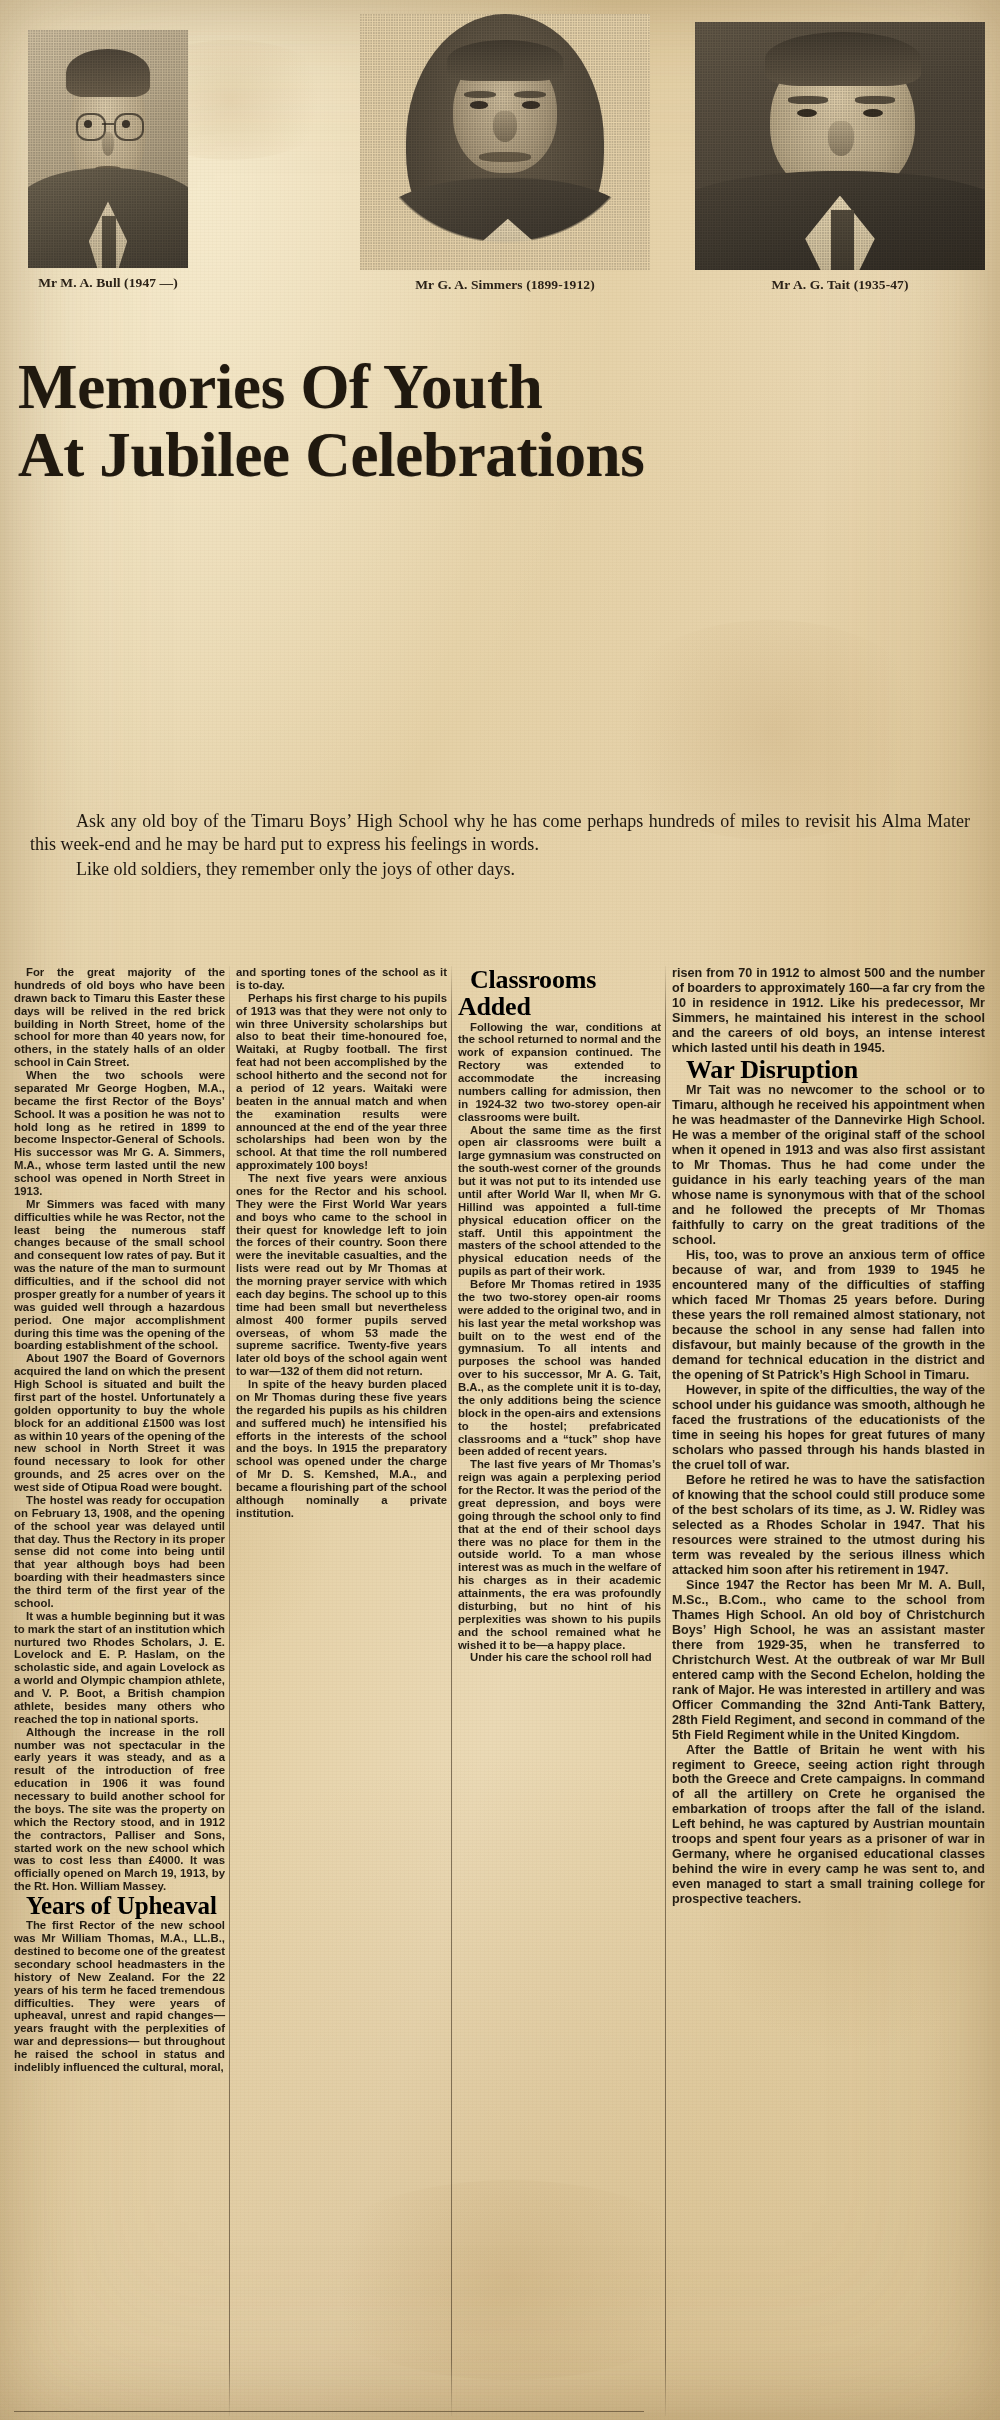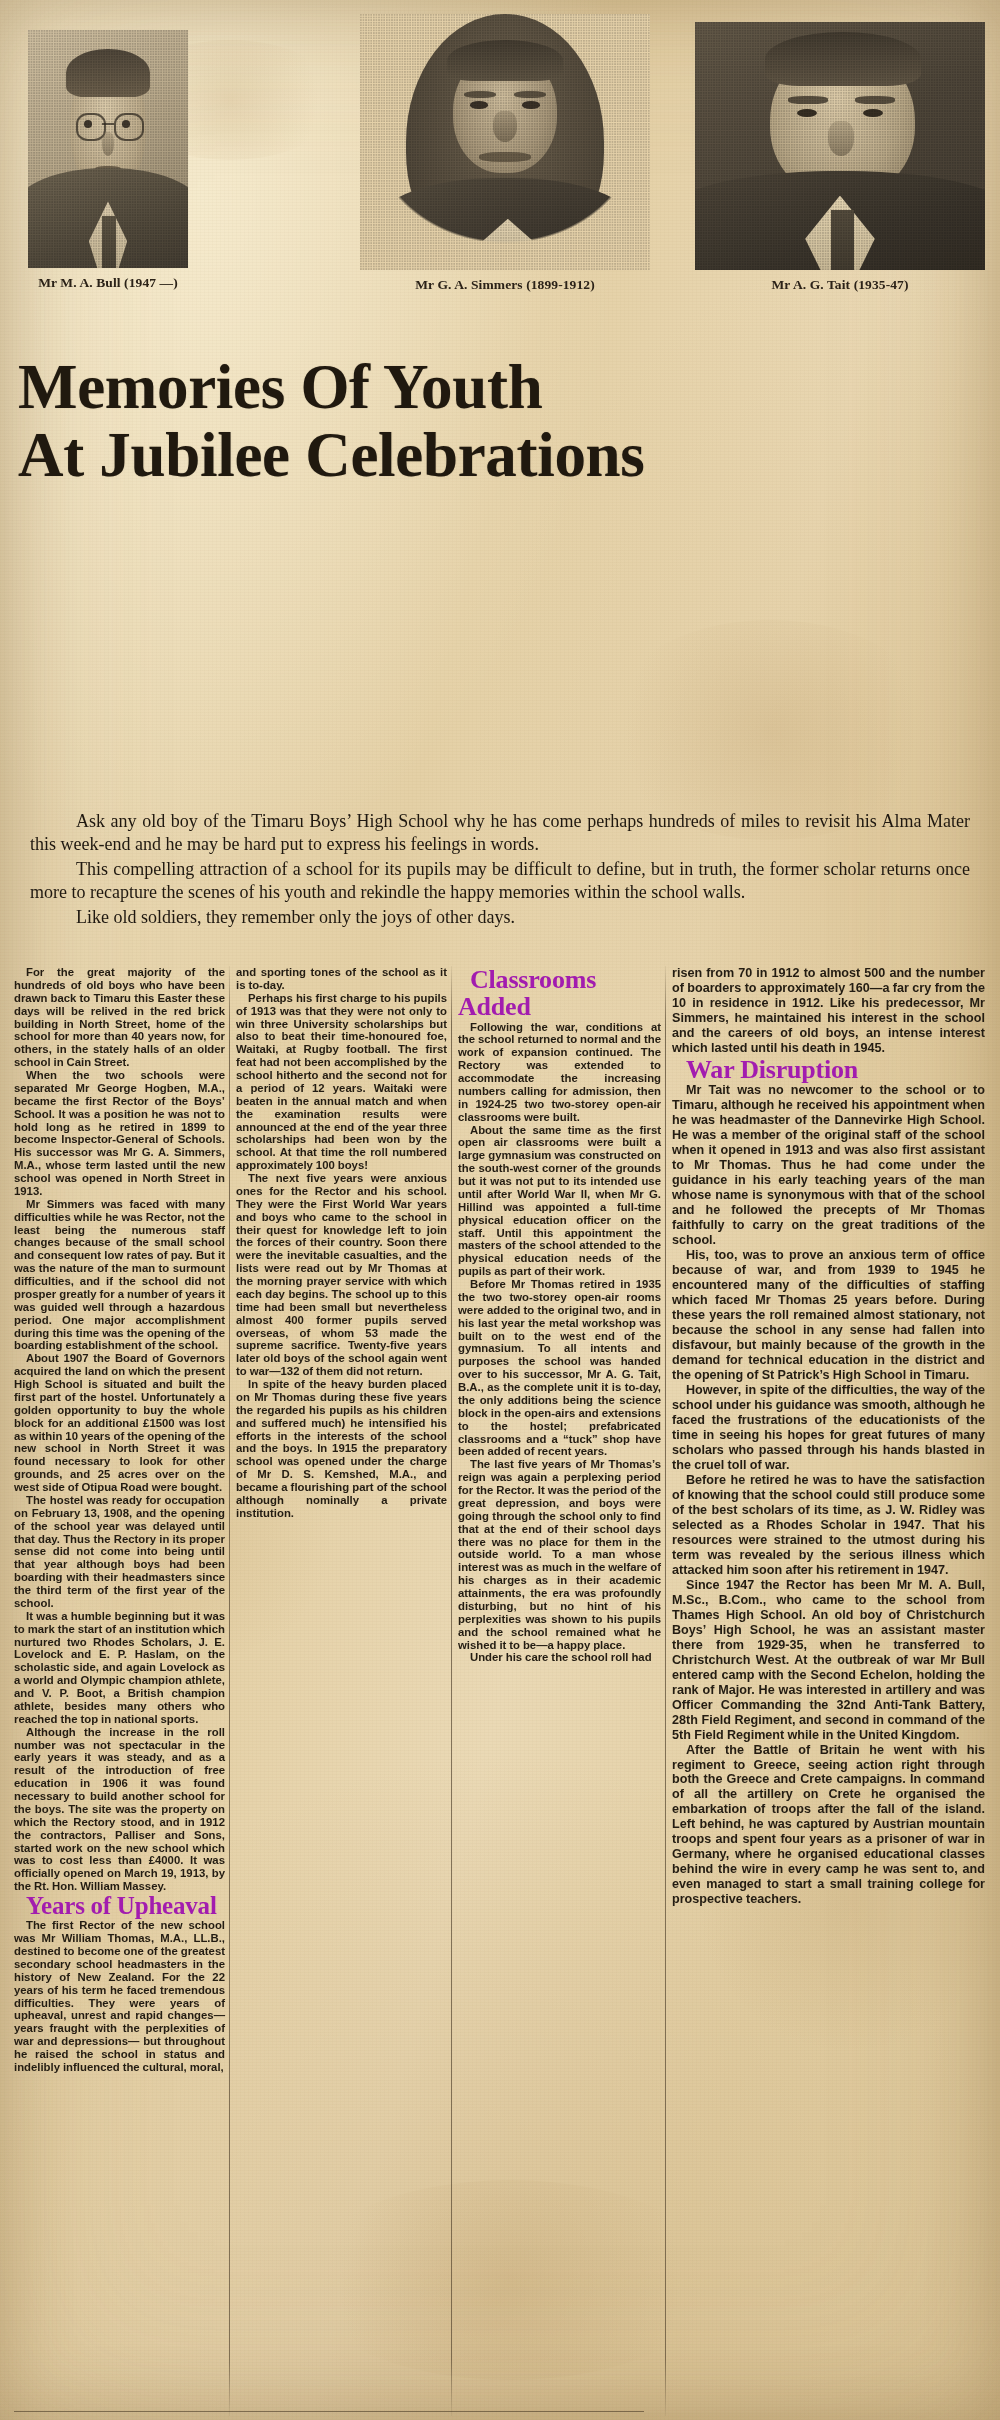--- a/index.html
+++ b/index.html
@@ -120,21 +120,21 @@
 
   .rule{
     position:absolute; top:0; width:1px; height:100%;
     background:linear-gradient(to bottom, rgba(60,46,28,.06), rgba(60,46,28,.62) 4%, rgba(60,46,28,.58) 96%, rgba(60,46,28,.05));
   }
 
   .subhead{
     font-family:"Liberation Serif", serif;
     font-weight:bold;
     font-size:25px; line-height:1.05;
-    color:#a21caf;
+    color:#000000;
     margin:14px 0 9px 0; text-indent:0;
     letter-spacing:-.2px;
   }
   .subhead.big{font-size:26px;}
 
   .botrule{
     position:absolute; left:14px; bottom:4px; width:630px; height:1px;
     background:rgba(60,46,28,.55);
   }
 </style>
@@ -218,21 +218,20 @@
     </div>
   </div>
 
   <h1 class="headline">
     <span class="hl-line">Memories Of Youth</span>
     <span class="hl-line">At Jubilee Celebrations</span>
   </h1>
 
   <div class="standfirst">
     <p>Ask any old boy of the Timaru Boys’ High School why he has come perhaps hundreds of miles to revisit his Alma Mater this week-end and he may be hard put to express his feelings in words.</p>
-    <p>This compelling attraction of a school for its pupils may be difficult to define, but in truth, the former scholar returns once more to recapture the scenes of his youth and rekindle the happy memories within the school walls.</p>
     <p>Like old soldiers, they remember only the joys of other days.</p>
   </div>
 
   <div class="cols">
 
     <div class="rule" style="left:229px;"></div>
     <div class="rule" style="left:451px;"></div>
     <div class="rule" style="left:665px;"></div>
 
     <div class="col col1">
@@ -249,21 +248,21 @@
 
     <div class="col col2">
       <p class="noind">and sporting tones of the school as it is to-day.</p>
       <p>Perhaps his first charge to his pupils of 1913 was that they were not only to win three University scholarships but also to beat their time-honoured foe, Waitaki, at Rugby football. The first feat had not been accomplished by the school hitherto and the second not for a period of 12 years. Waitaki were beaten in the annual match and when the examination results were announced at the end of the year three scholarships had been won by the school. At that time the roll numbered approximately 100 boys!</p>
       <p>The next five years were anxious ones for the Rector and his school. They were the First World War years and boys who came to the school in their quest for knowledge left to join the forces of their country. Soon there were the inevitable casualties, and the lists were read out by Mr Thomas at the morning prayer service with which each day begins. The school up to this time had been small but nevertheless almost 400 former pupils served overseas, of whom 53 made the supreme sacrifice. Twenty-five years later old boys of the school again went to war—132 of them did not return.</p>
       <p>In spite of the heavy burden placed on Mr Thomas during these five years the regarded his pupils as his children and suffered much) he intensified his efforts in the interests of the school and the boys. In 1915 the preparatory school was opened under the charge of Mr D. S. Kemshed, M.A., and became a flourishing part of the school although nominally a private institution.</p>
     </div>
 
     <div class="col col3">
       <p class="subhead big" style="margin-top:0;">Classrooms Added</p>
-      <p>Following the war, conditions at the school returned to normal and the work of expansion continued. The Rectory was extended to accommodate the increasing numbers calling for admission, then in 1924-25 two two-storey open-air classrooms were built.</p>
+      <p>Following the war, conditions at the school returned to normal and the work of expansion continued. The Rectory was extended to accommodate the increasing numbers calling for admission, then in 1924-32 two two-storey open-air classrooms were built.</p>
       <p>About the same time as the first open air classrooms were built a large gymnasium was constructed on the south-west corner of the grounds but it was not put to its intended use until after World War II, when Mr G. Hillind was appointed a full-time physical education officer on the staff. Until this appointment the masters of the school attended to the physical education needs of the pupils as part of their work.</p>
       <p>Before Mr Thomas retired in 1935 the two two-storey open-air rooms were added to the original two, and in his last year the metal workshop was built on to the west end of the gymnasium. To all intents and purposes the school was handed over to his successor, Mr A. G. Tait, B.A., as the complete unit it is to-day, the only additions being the science block in the open-airs and extensions to the hostel; prefabricated classrooms and a “tuck” shop have been added of recent years.</p>
       <p>The last five years of Mr Thomas’s reign was again a perplexing period for the Rector. It was the period of the great depression, and boys were going through the school only to find that at the end of their school days there was no place for them in the outside world. To a man whose interest was as much in the welfare of his charges as in their academic attainments, the era was profoundly disturbing, but no hint of his perplexities was shown to his pupils and the school remained what he wished it to be—a happy place.</p>
       <p>Under his care the school roll had</p>
     </div>
 
     <div class="col col4">
       <p class="noind">risen from 70 in 1912 to almost 500 and the number of boarders to approximately 160—a far cry from the 10 in residence in 1912. Like his predecessor, Mr Simmers, he maintained his interest in the school and the careers of old boys, an intense interest which lasted until his death in 1945.</p>
       <p class="subhead big">War Disruption</p>
       <p>Mr Tait was no newcomer to the school or to Timaru, although he received his appointment when he was headmaster of the Dannevirke High School. He was a member of the original staff of the school when it opened in 1913 and was also first assistant to Mr Thomas. Thus he had come under the guidance in his early teaching years of the man whose name is synonymous with that of the school and he followed the precepts of Mr Thomas faithfully to carry on the great traditions of the school.</p>

